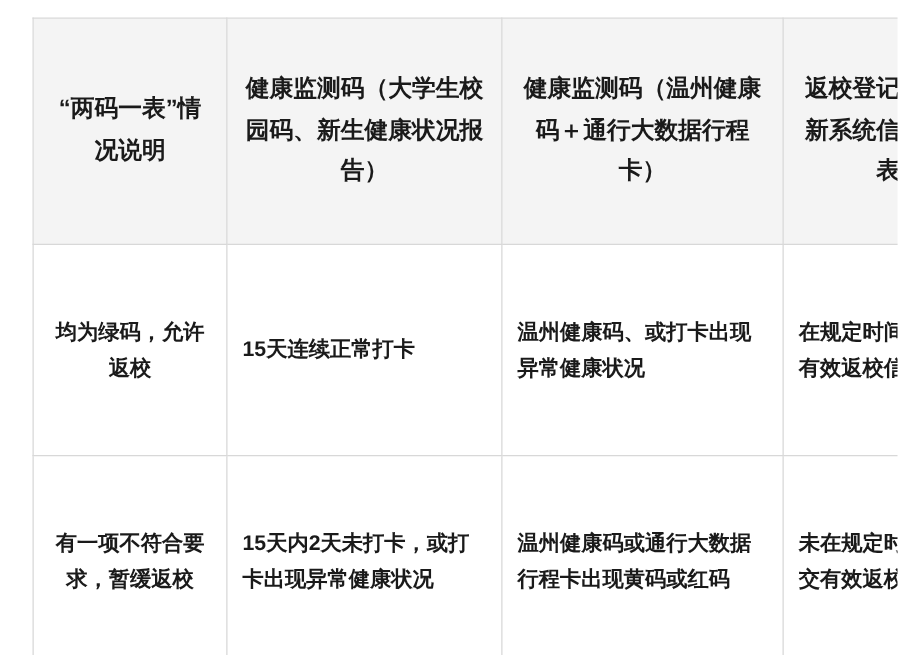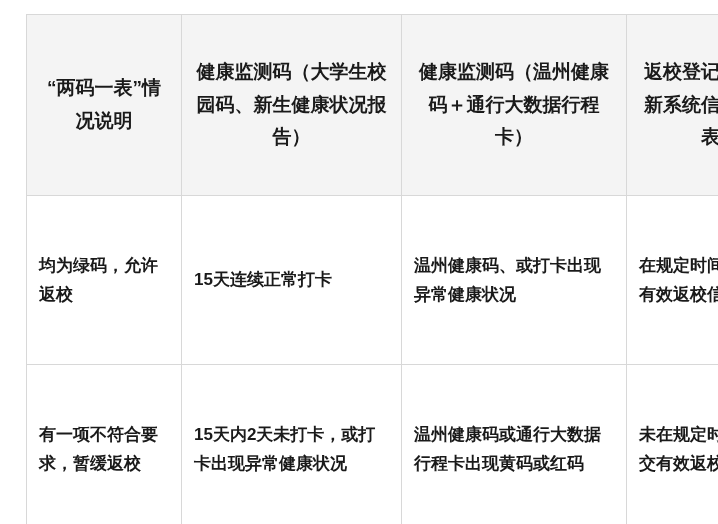--- a/index.html
+++ b/index.html
@@ -59,21 +59,21 @@
     font-size: 19px;
     height: 160px;
   }
   tr.body-row td {
     background: #ffffff;
     font-weight: bold;
     font-size: 17px;
     height: 148px;
   }
   tr.body-row td.cell-left {
-    text-align: left;
+    text-align: center;
   }
   tr.body-row td.cell-just {
     text-align: left;
   }
 </style>
 </head>
 <body>
 
 <div class="page">
 

